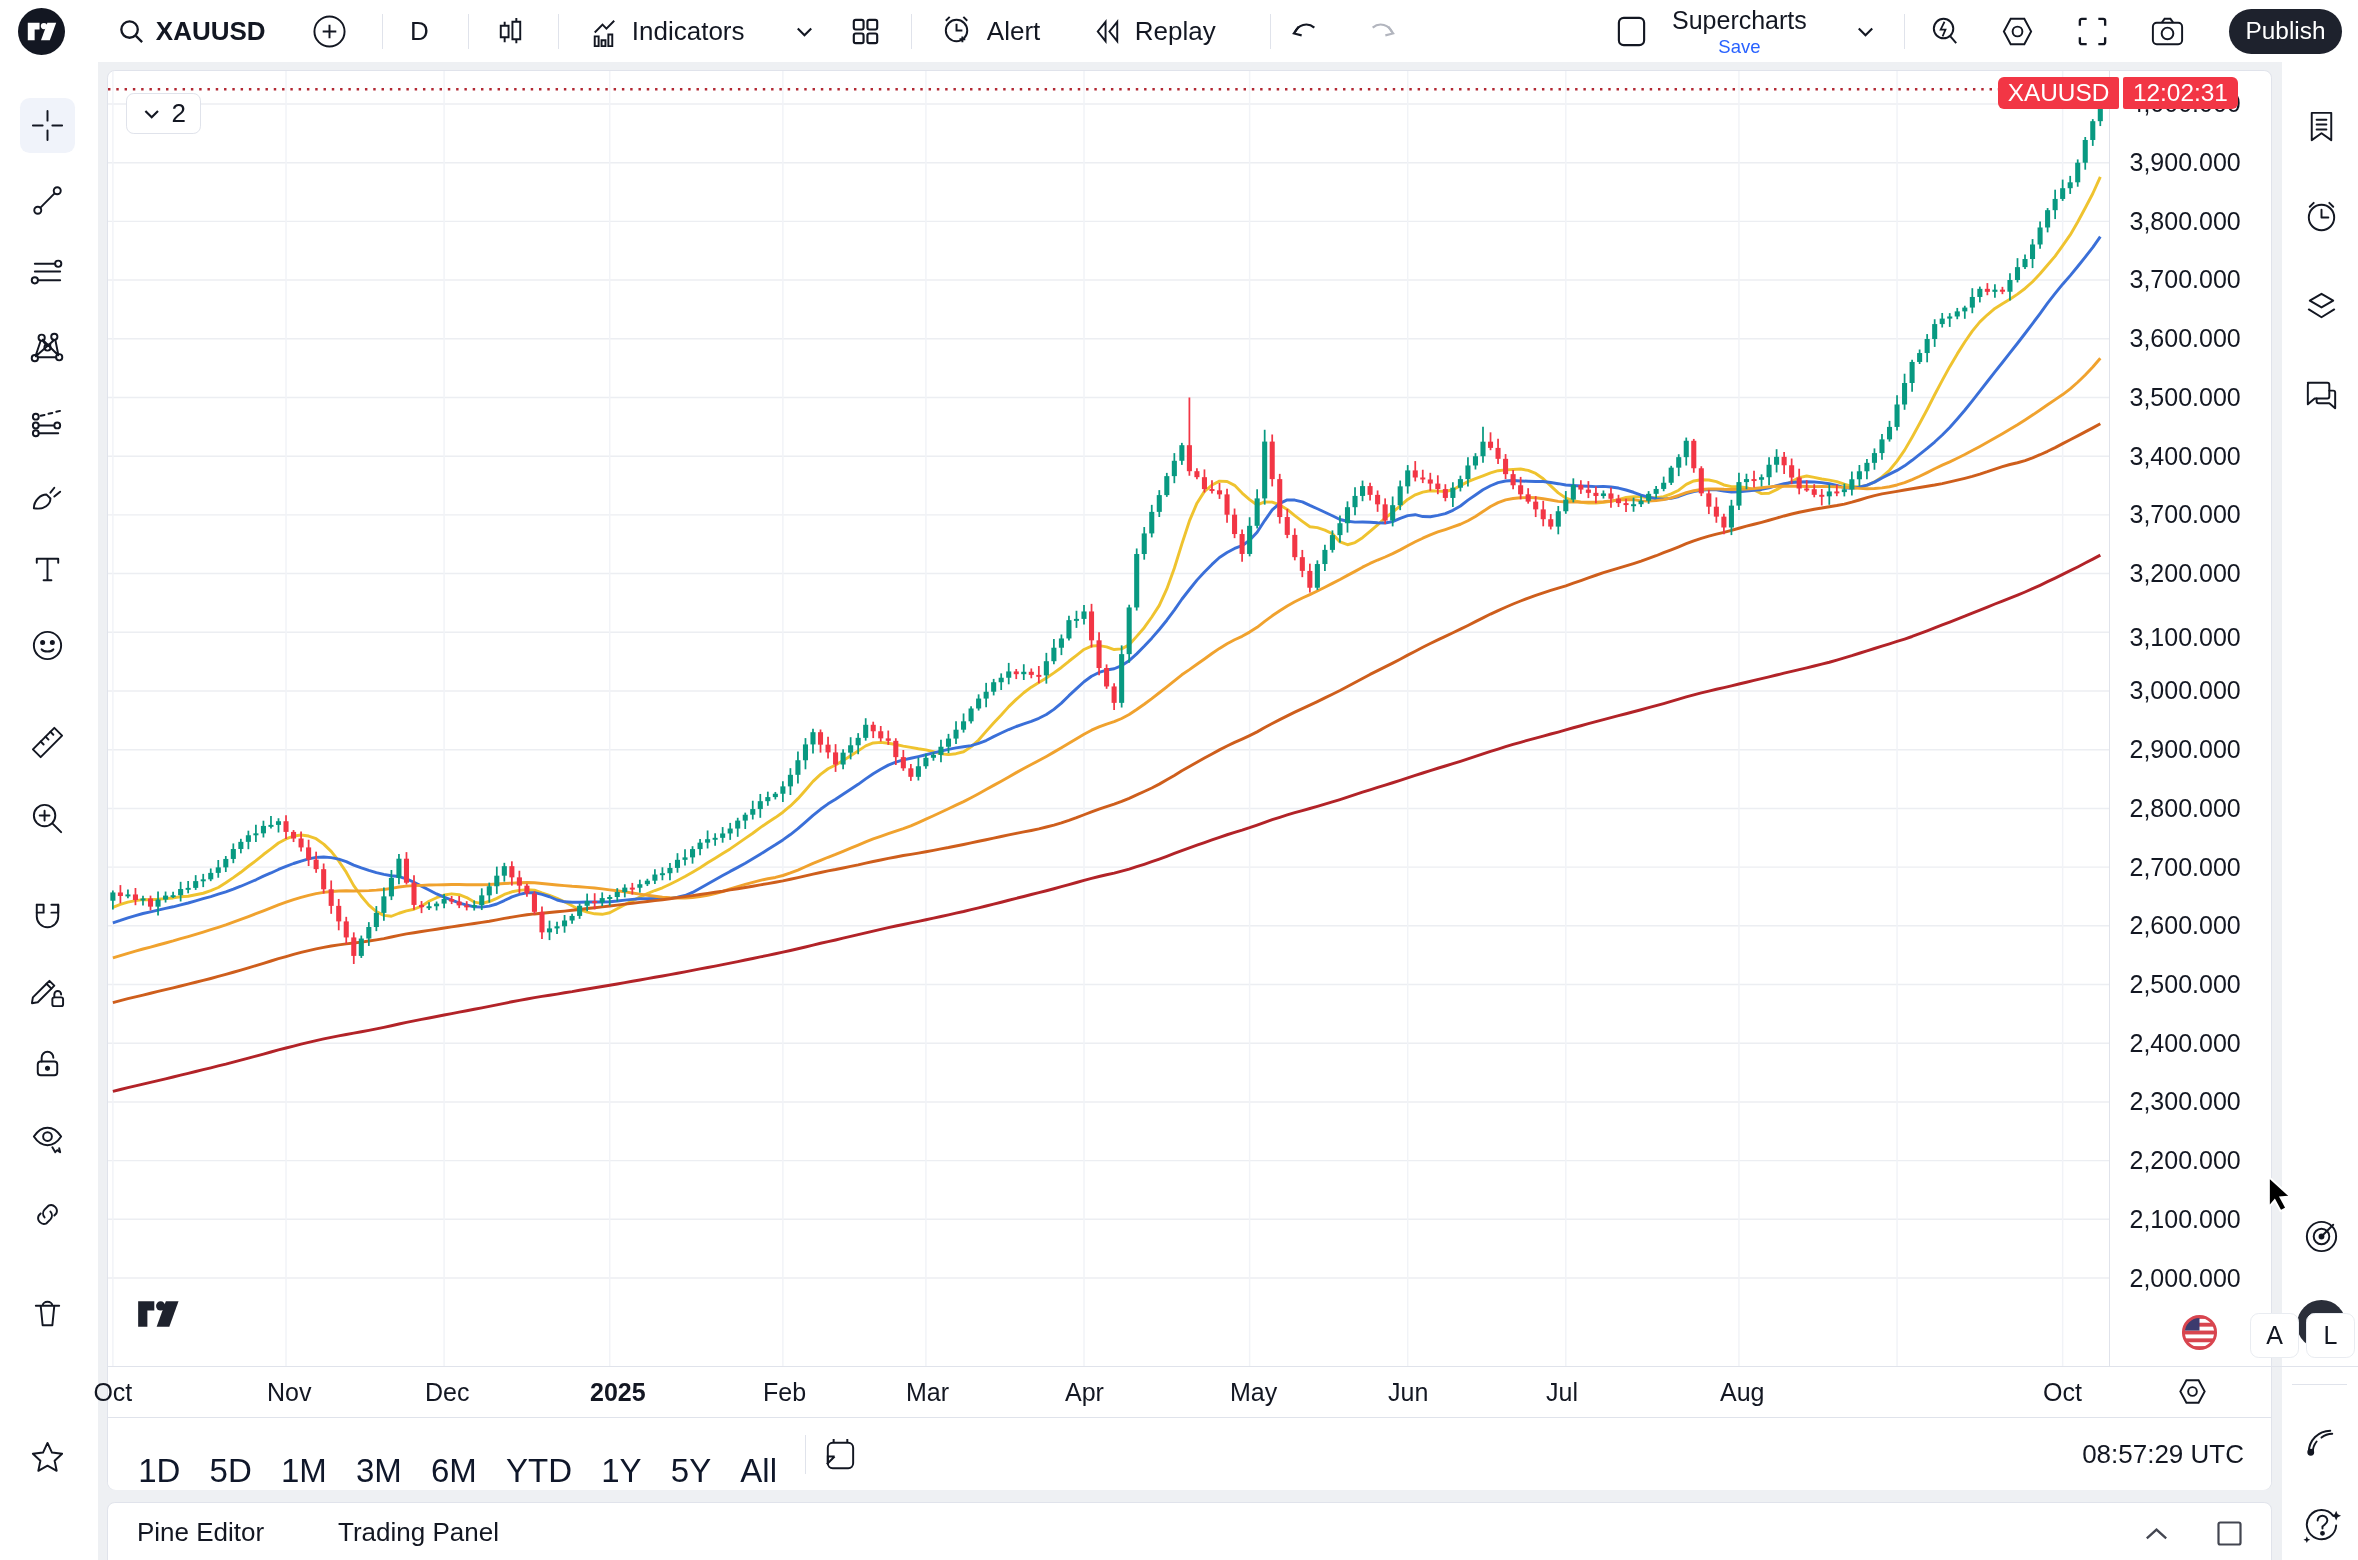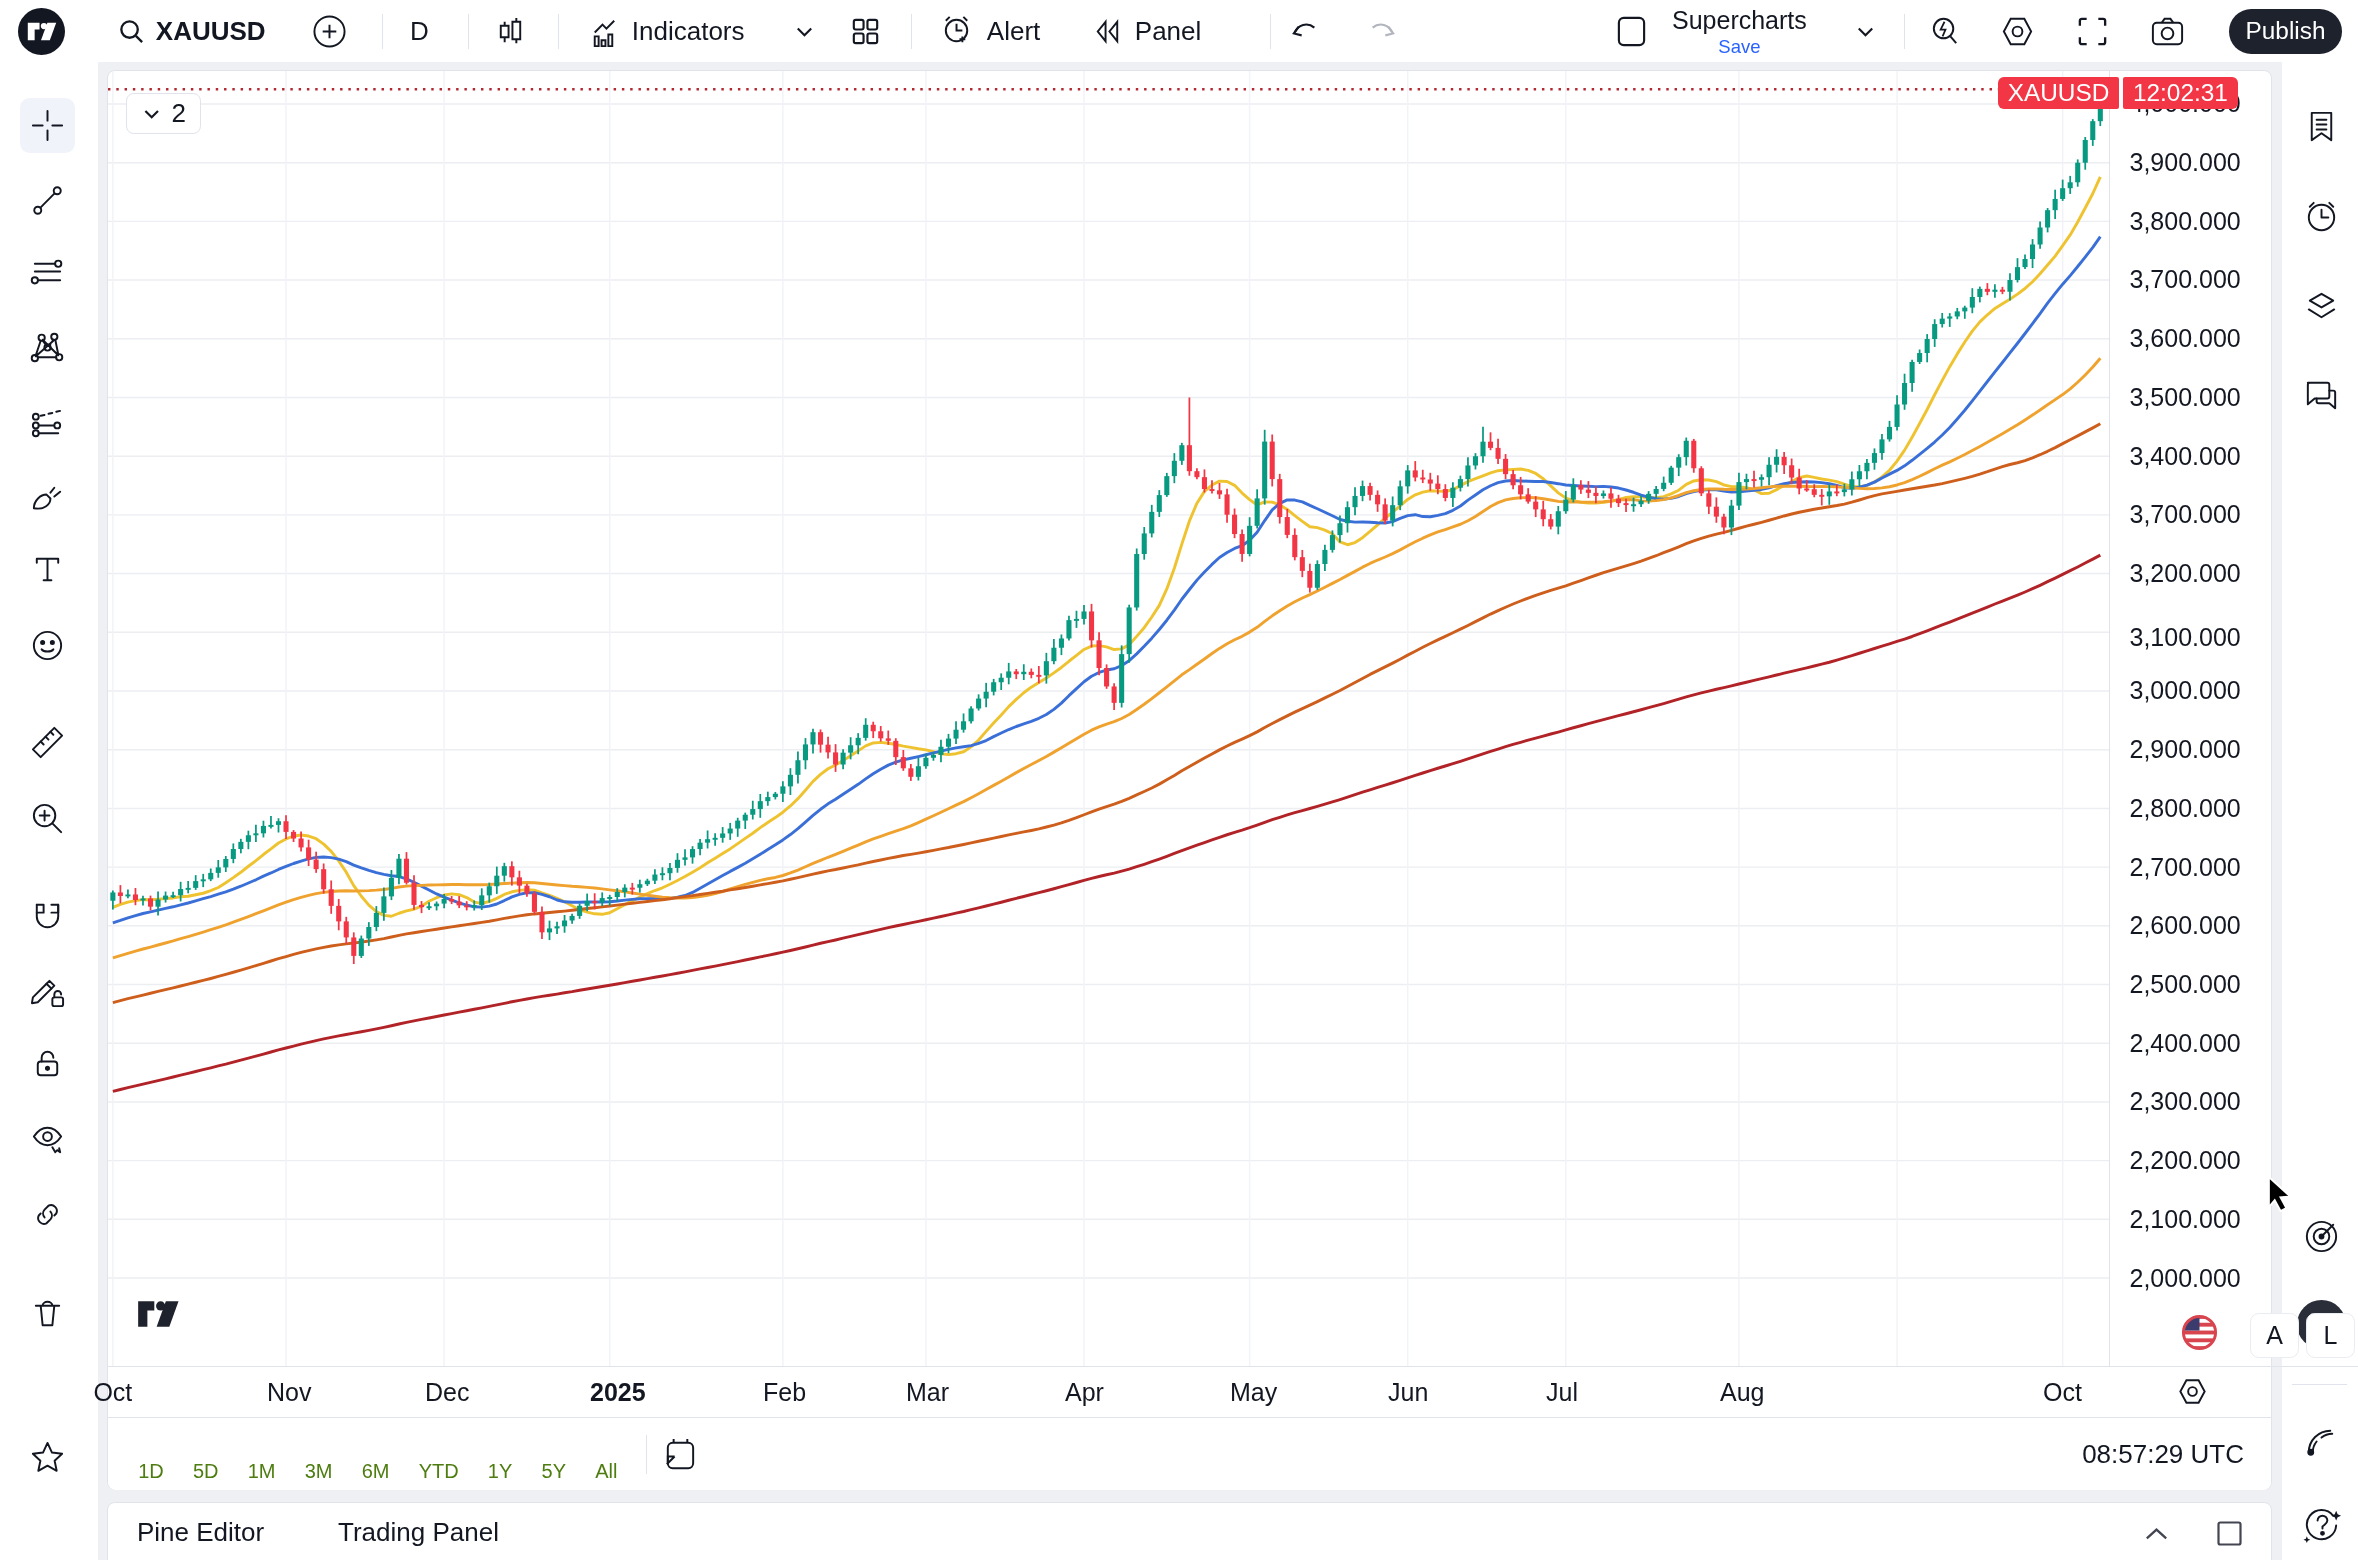--- a/index.html
+++ b/index.html
@@ -33,21 +33,21 @@
   #plot { position:absolute; left:0; top:0; width:2001px; height:1295px; }
   #price-axis { position:absolute; left:2001px; top:0; width:163px; height:1295px; border-left:1px solid #e0e3eb; }
   .ptick { position:absolute; left:19.5px; font-size:25px; color:#131722; white-space:nowrap; }
   #time-axis { position:absolute; left:0; top:1295px; width:2292px; height:51px; border-top:1px solid #e0e3eb; }
   .mtick { position:absolute; top:10.7px; font-size:25px; color:#131722; }
   .mtick.bold { font-weight:bold; }
   #taxis-gear { position:absolute; left:2068px; top:7.8px; }
   
   #range-row { position:absolute; left:0; top:1346px; width:2163px; height:73px; border-top:1px solid #e0e3eb;
                display:flex; align-items:center; border-radius:0 0 7.8px 7.8px; background:#fff; }
-  .rbtn { font-size:20px; color:#4d7c0f; padding:7.8px 14.6px; border-radius:7.8px; cursor:pointer; white-space:nowrap;margin-top:34px; }
+  .rbtn { font-size:33px; color:#0f172a; padding:7.8px 14.6px; border-radius:7.8px; cursor:pointer; white-space:nowrap;margin-top:34px; }
   #range-sep { width:1px; height:39px; background:#e0e3eb; margin:0 13.7px; }
   #clock { position:absolute; right:27px; top:0; height:73px; display:flex; align-items:center;
            font-size:26px; color:#131722; }
   
   #price-badge { position:absolute; left:1890px; top:5.9px; display:flex; gap:3.9px; z-index:5; }
   .badge-seg { height:32px; background:#f23645; color:#ffffff; font-size:24.4px; display:flex;
                align-items:center; justify-content:center; border-radius:5.9px; }
   
   #legend-pill { position:absolute; left:17.6px; top:22.4px; height:41px; padding:0 13.7px; background:#ffffff;
                  border:1px solid #e0e3eb; border-radius:7.8px; display:flex; align-items:center; gap:7.8px;
@@ -136,21 +136,21 @@
         </svg>
       </span>
     <span class="htext">Alert</span>
   </div>
   <div class="hbtn" style="left:1090px;">
     <span>
         <svg class="ic" width="35" height="35" viewBox="0 0 36 36" fill="none" stroke="#131722" stroke-width="2">
           <path d="M16 8 8 18l8 10zM28 8l-8 10 8 10z"></path>
         </svg>
       </span>
-    <span class="htext">Panel</span>
+    <span class="htext">Replay</span>
   </div>
   <div class="hsep" style="left:1270px;"></div>
   <div class="hbtn" style="left:1289px;">
     <svg class="ic" width="37" height="37" viewBox="0 0 38 38" fill="none" stroke="#131722" stroke-width="2.2">
         <path d="M10 14l-5 7 8 2"></path>
         <path d="M6 20c3-8 13-11 20-5"></path>
       </svg>
   </div>
   <div class="hbtn" style="left:1361px;">
     <svg class="ic" width="37" height="37" viewBox="0 0 38 38" fill="none" stroke="#b2b5be" stroke-width="2.2">

